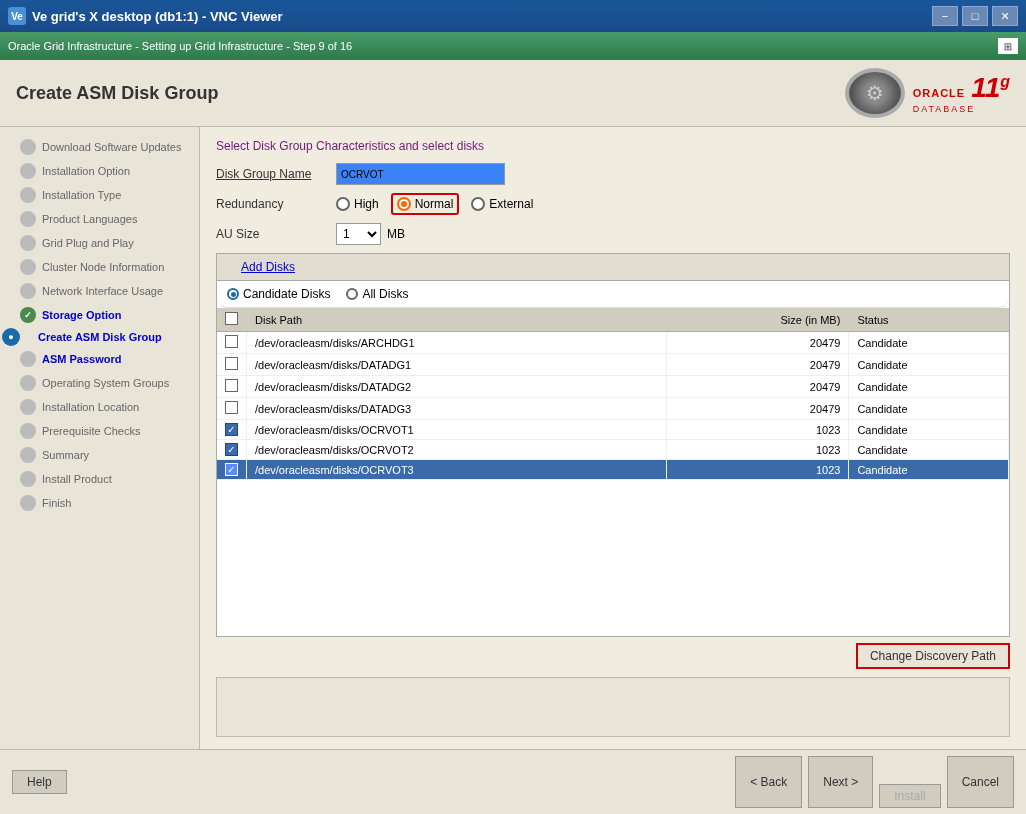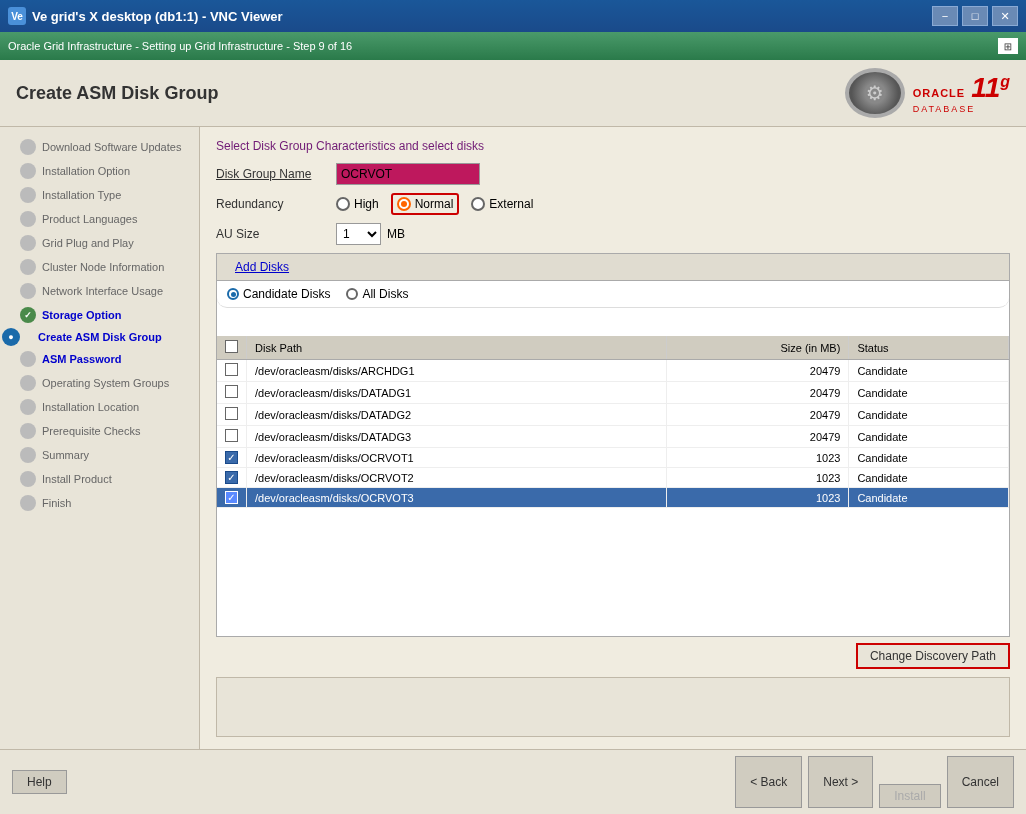--- a/index.html
+++ b/index.html
@@ -118,22 +118,22 @@
 
     .form-row {
       display: flex;
       align-items: center;
       margin-bottom: 8px;
     }
     .form-label { width: 120px; font-size: 12px; color: #333; }
     .form-label.underline { text-decoration: underline; }
 
     .text-input {
-      width: 144px; height: 22px; border: 1px solid #999; background: #be185d;
-      padding: 2px 4px; font-size: 12px;
+      width: 169px; height: 22px; border: 1px solid #999; background: #3b82f6;
+      padding: 2px 4px; font-size: 10px;
     }
 
     .radio-group { display: flex; align-items: center; gap: 12px; }
     .radio-option { display: flex; align-items: center; gap: 4px; font-size: 12px; cursor: pointer; }
     .radio-btn {
       width: 14px; height: 14px; border-radius: 50%;
       border: 2px solid #666; background: white;
       display: flex; align-items: center; justify-content: center;
       flex-shrink: 0;
     }
@@ -151,31 +151,31 @@
     .disks-section {
       border: 1px solid #aaa;
       background: white;
       flex: 1;
       display: flex;
       flex-direction: column;
       overflow: hidden;
     }
     .disks-header {
       background: #e0dcd0;
-      padding: 6px 18px;
+      padding: 6px 24px;
       border-bottom: 1px solid #aaa;
     }
     .add-disks-link { color: #0000cc; text-decoration: underline; cursor: pointer; font-size: 12px; }
 
     .disk-filter { display: flex; align-items: center; gap: 16px; padding: 6px 10px; border-bottom: 1px solid #ddd; border-radius: 10px; }
     .radio-small { width: 12px; height: 12px; border-radius: 50%; border: 2px solid #666; background: white; display: inline-flex; align-items: center; justify-content: center; }
     .radio-small.selected { border-color: #1a6aaa; }
     .radio-small.selected::after { content: ''; width: 5px; height: 5px; border-radius: 50%; background: #1a6aaa; }
 
-    .disk-table { flex: 1; overflow-y: auto; margin-top: 28px; }
+    .disk-table { flex: 1; overflow-y: auto; }
     table { width: 100%; border-collapse: collapse; font-size: 11px; }
     thead { background: #d0ccc0; }
     thead th { padding: 4px 8px; text-align: left; border-bottom: 1px solid #aaa; border-right: 1px solid #ccc; font-weight: normal; }
     thead th.right { text-align: right; }
     tbody tr { border-bottom: 1px solid #eee; }
     tbody tr.selected-row { background: #3a6aaa; color: white; }
     tbody td { padding: 3px 8px; border-right: 1px solid #eee; }
     tbody td.right { text-align: right; }
 
     .checkbox-cell { width: 24px; text-align: center; }

